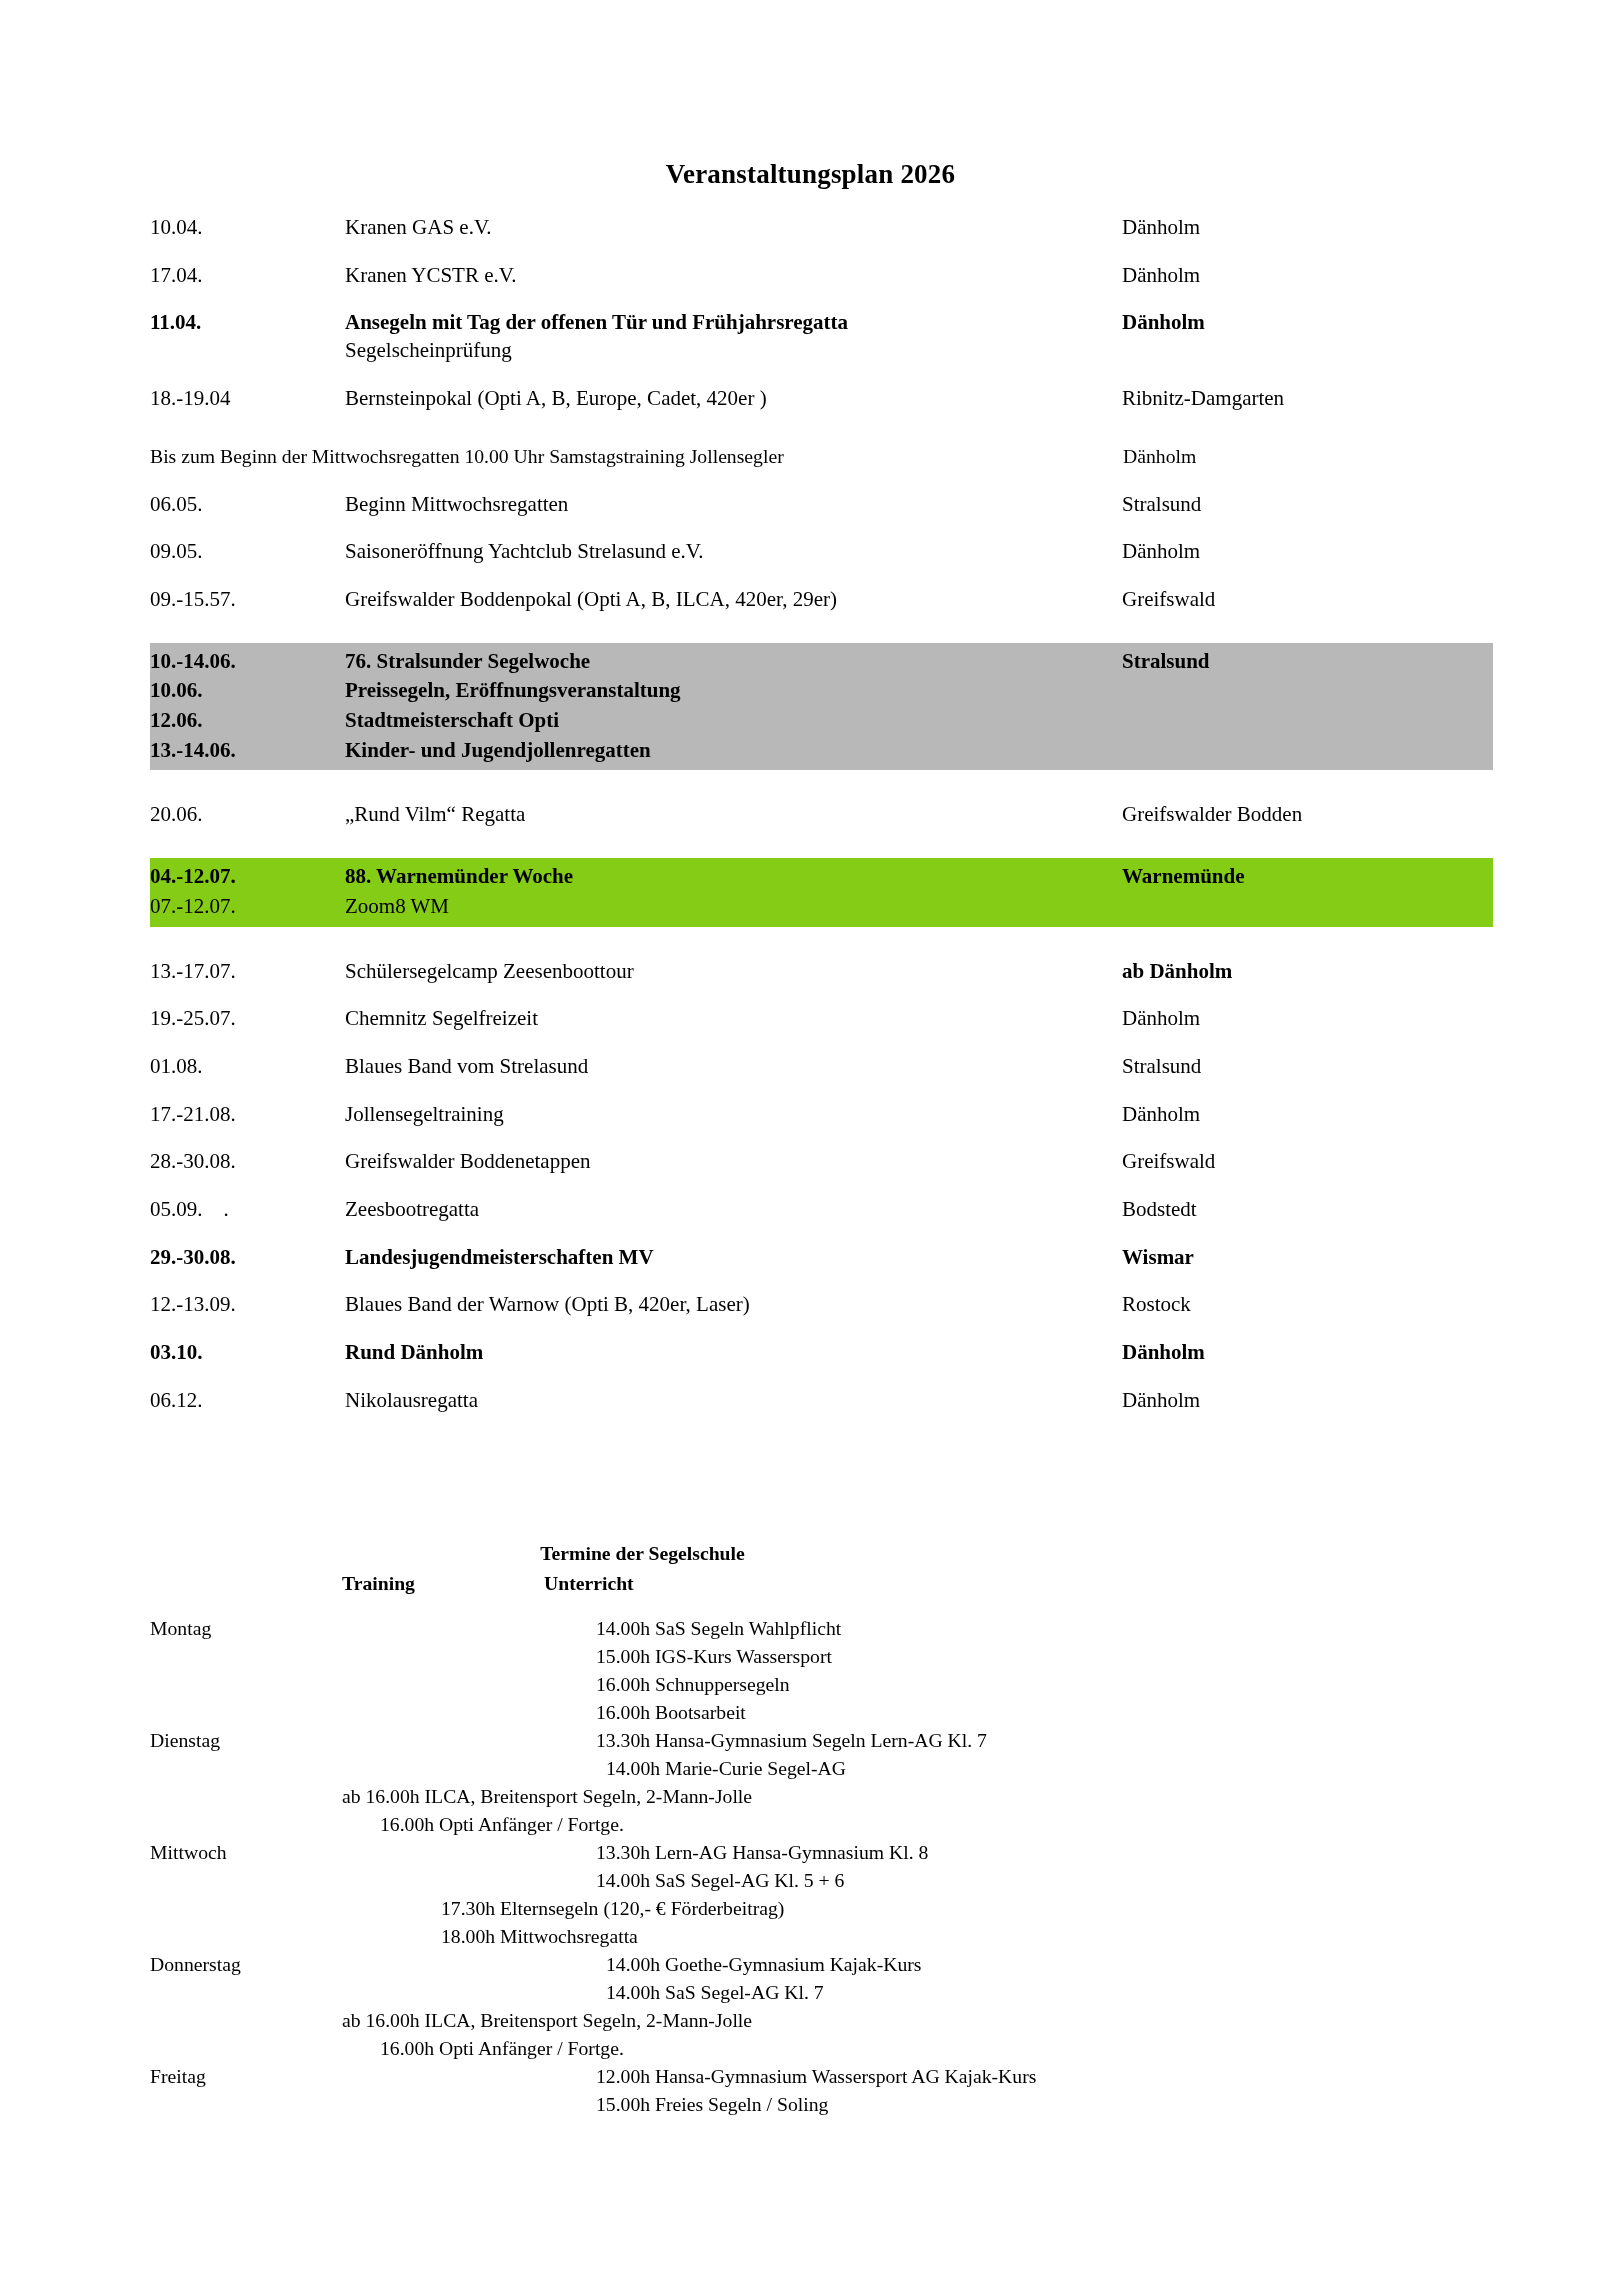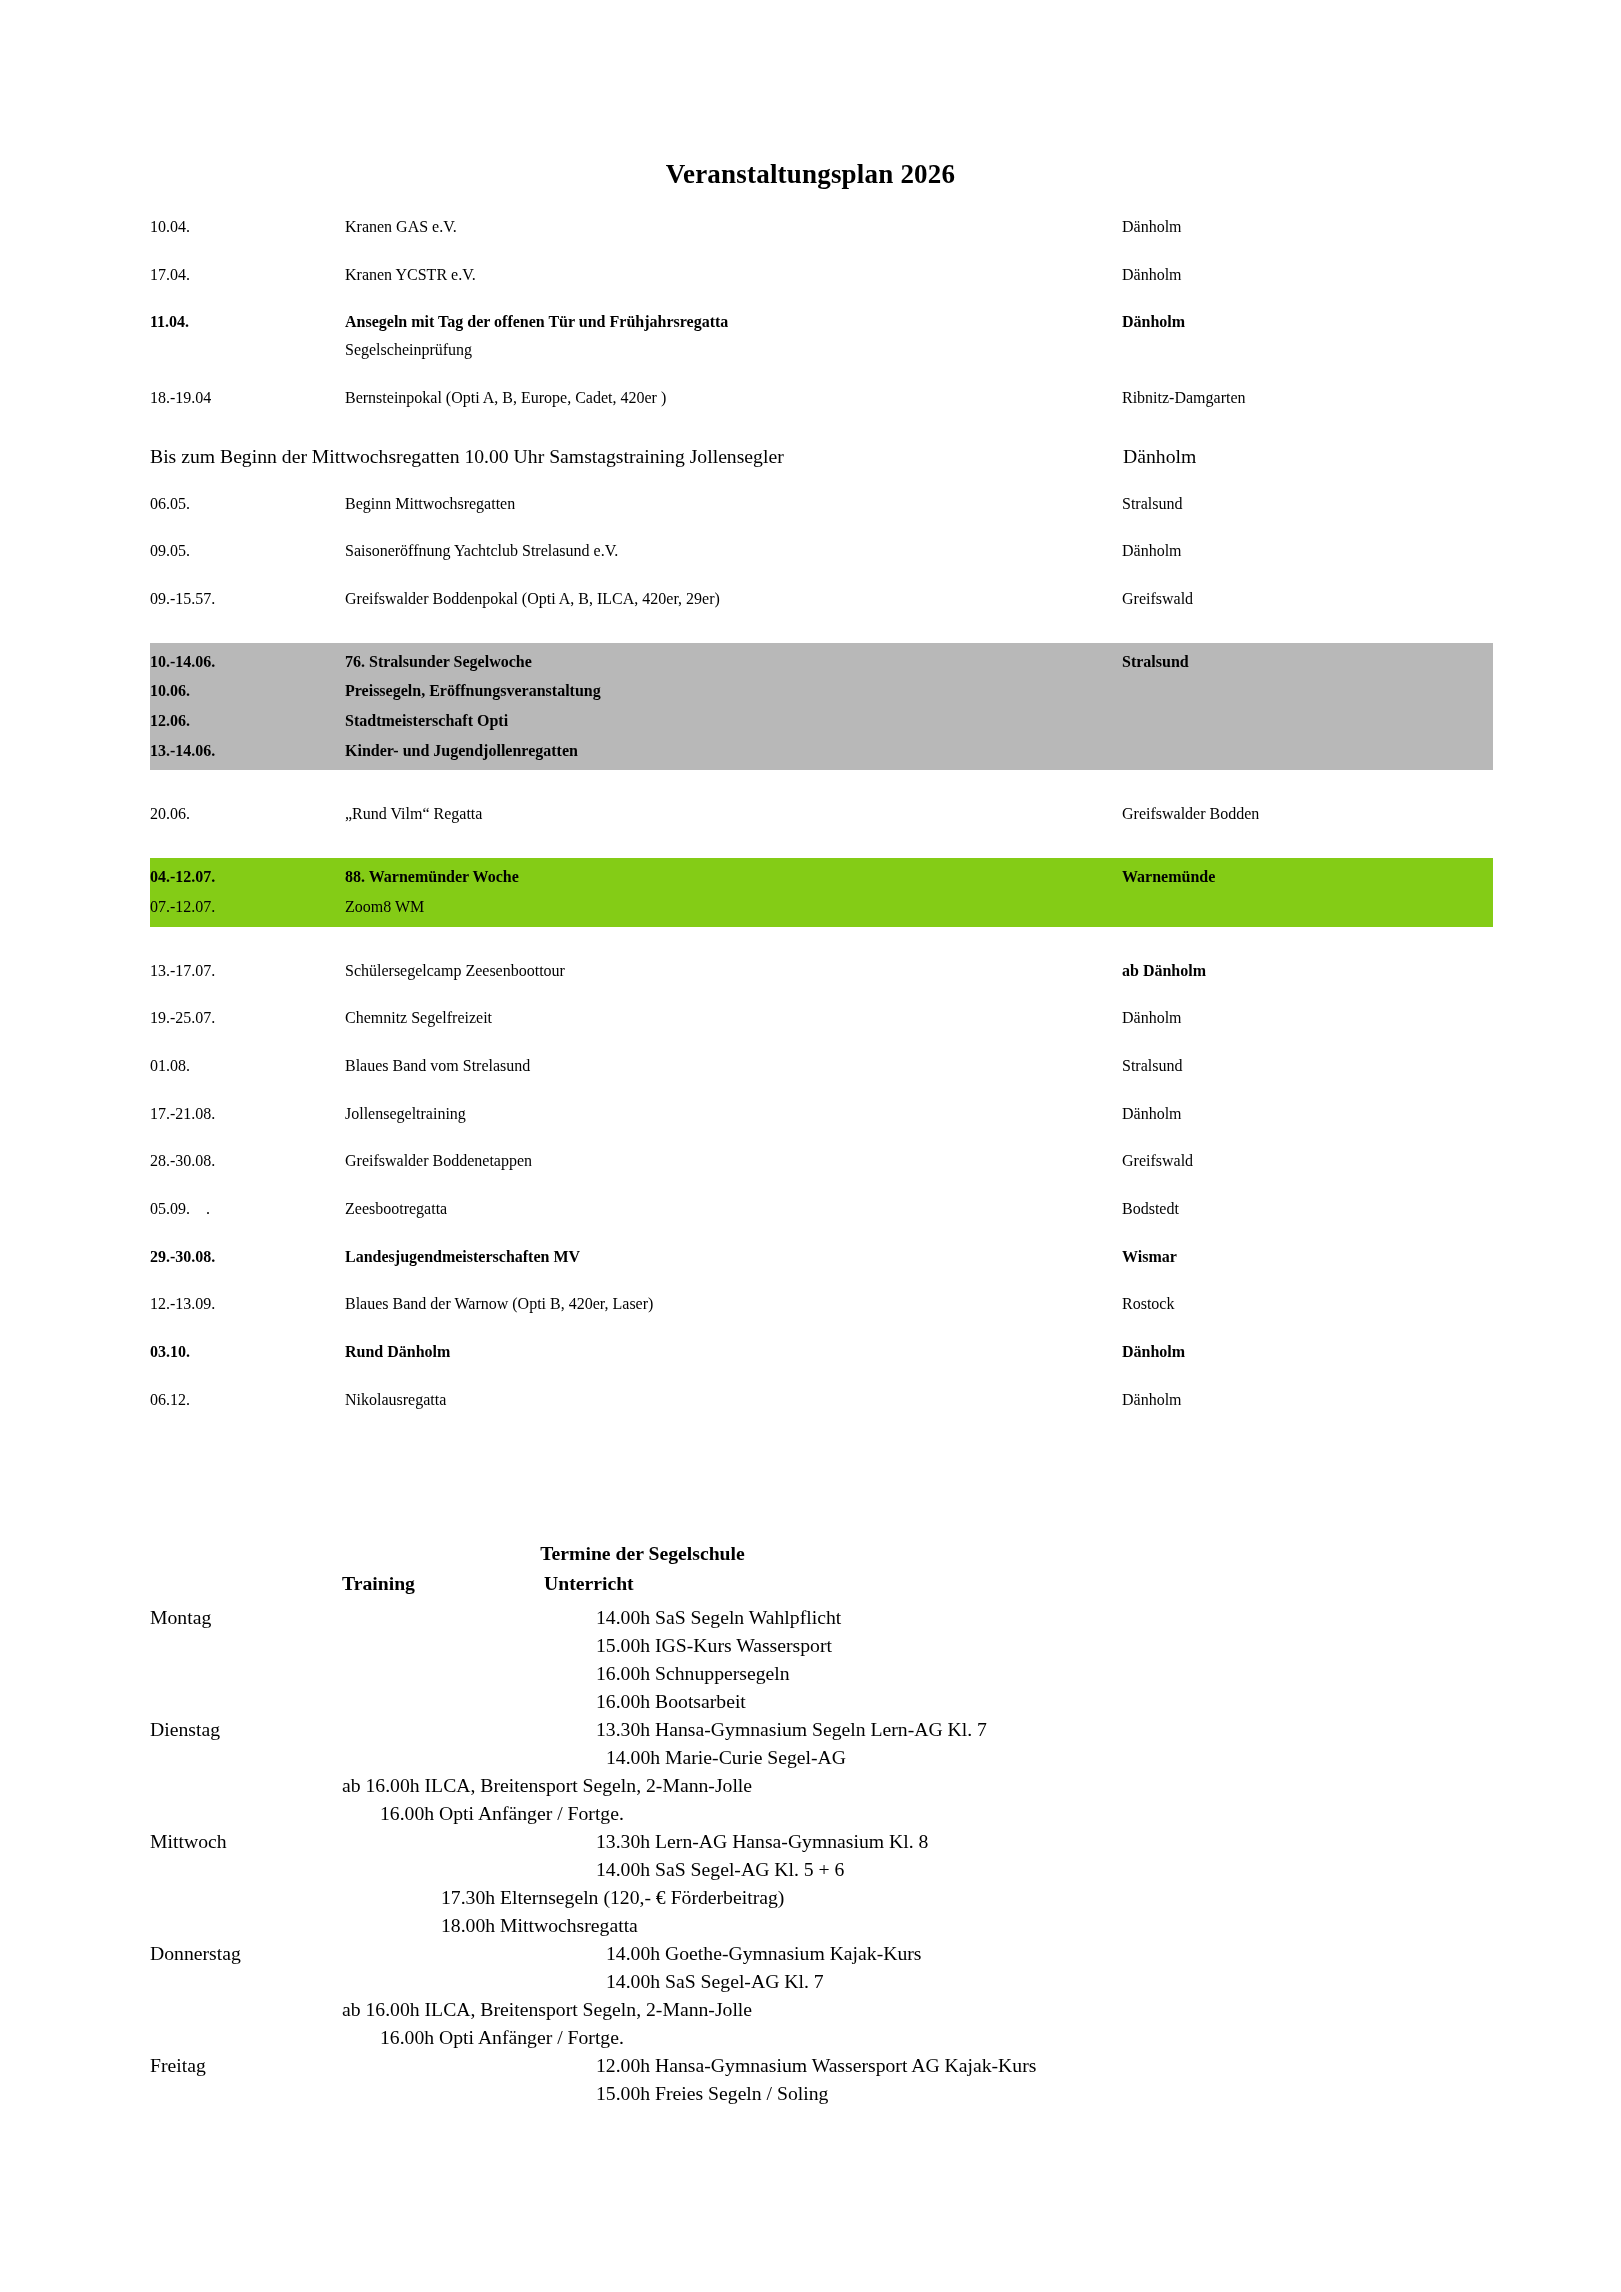--- a/index.html
+++ b/index.html
@@ -37,21 +37,21 @@
   .schedule {
     position: absolute;
     left: 150px;
     top: 213px;
     width: 1343px;
   }
   .row {
     position: relative;
     display: flex;
     align-items: flex-start;
-    font-size: 16px;
+    font-size: 21px;
     line-height: 28px;
   }
   .row .c-date {
     width: 195px;
     flex: 0 0 195px;
     white-space: pre;
   }
   .row .c-event {
     width: 777px;
     flex: 0 0 777px;
@@ -104,21 +104,21 @@
   .school-title {
     text-align: center;
     font-weight: bold;
     width: 985px;
     margin: 0 0 1.8px 0;
     font-size: 19.7px;
   }
   .school-head {
     display: flex;
     font-weight: bold;
-    margin-bottom: 6px;
+    margin-bottom: 17px;
   }
   .school-head .h-training {
     width: 394px;
     flex: 0 0 394px;
     padding-left: 192px;
     box-sizing: border-box;
   }
   .school-head .h-unterricht {
     flex: 1 1 auto;
   }

